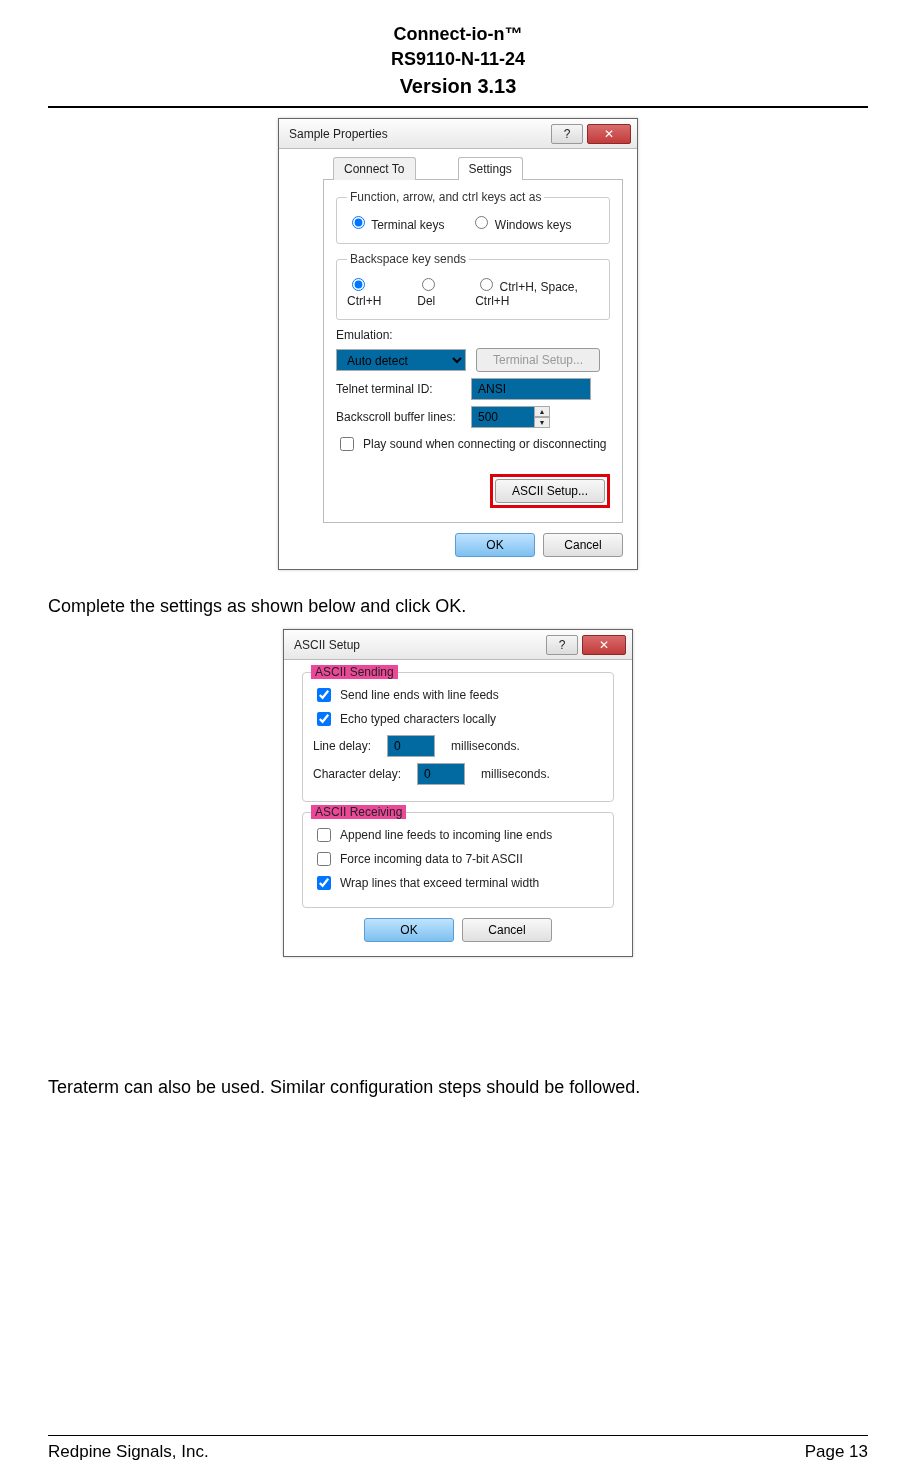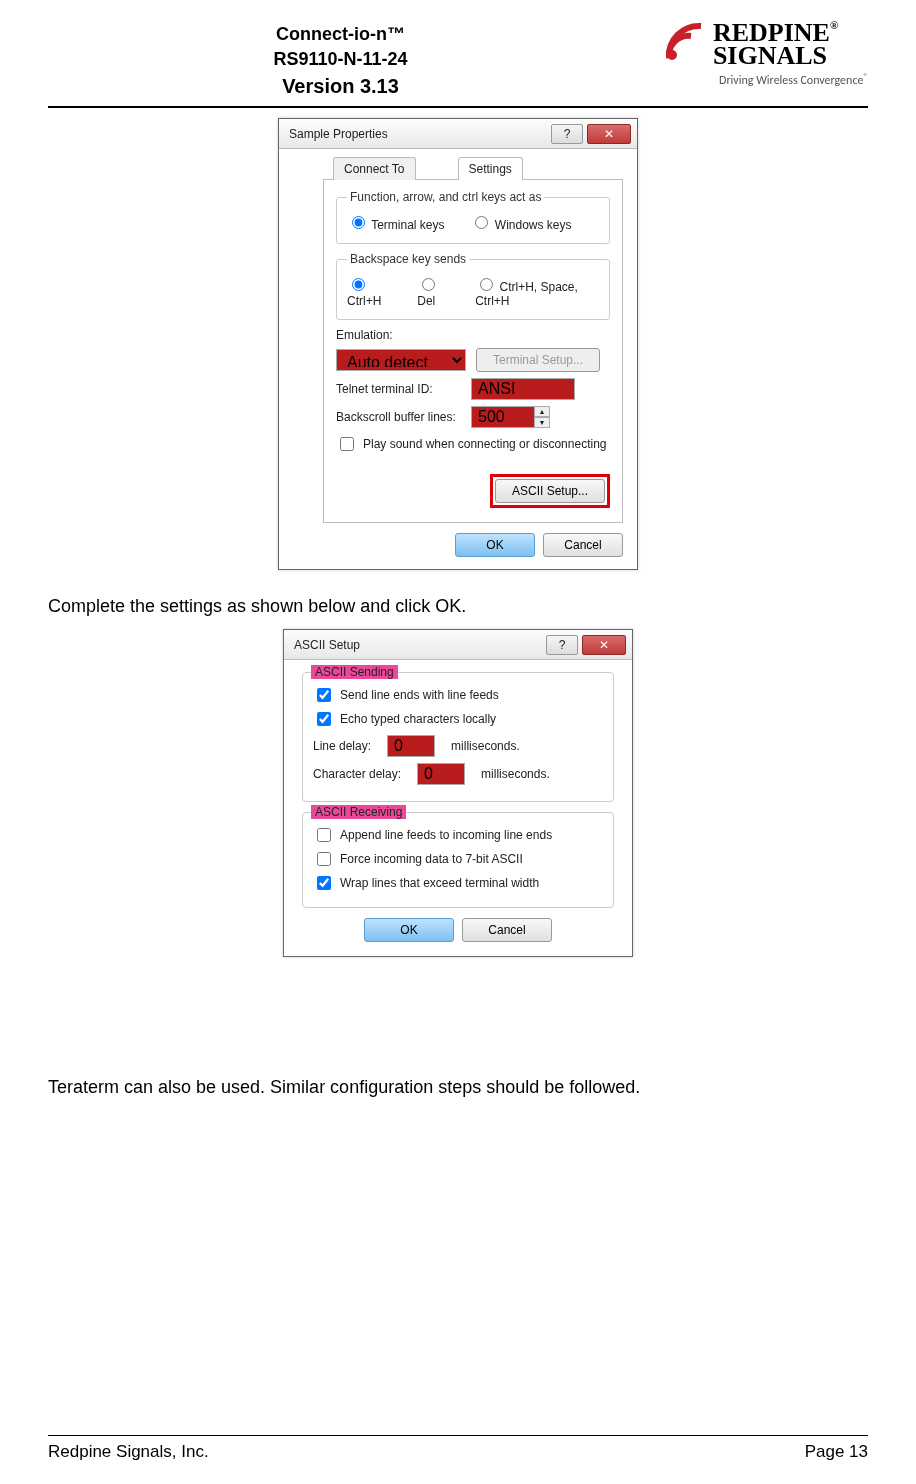--- a/index.html
+++ b/index.html
@@ -138,22 +138,22 @@
   .radio-row, .label-row {
     display: flex; align-items: center; gap: 8px;
     margin: 3px 0;
   }
   .radio-row label { margin-right: 18px; }
   .row { display: flex; align-items: center; gap: 10px; margin: 6px 0; }
   .row label.lbl { width: 125px; }
   select, input[type=text] {
     border: 1px solid #aaa;
     padding: 3px 6px;
-    font-size: 16px;
-    background: #b91c1c;
+    font-size: 12px;
+    background: #0369a1;
     height: 22px;
   }
   .spinner {
     display: flex; align-items: center;
   }
   .spinner input { width: 64px; }
   .spinner .spin {
     width: 16px; display: flex; flex-direction: column; margin-left: -1px;
   }
   .spinner .spin div {
@@ -224,37 +224,20 @@
 </style>
 </head>
 <body>
 
 <div class="page">
   <div class="header">
     <div class="header-left">
       <div>Connect-io-n™</div>
       <div>RS9110-N-11-24</div>
       <div class="ver"><span>Version 3.13</span></div>
-    </div>
-    <div class="logo-block">
-      <div class="logo">
-        <span>
-          <svg width="44" height="44" viewBox="0 0 44 44">
-            <rect x="0" y="0" width="44" height="44" fill="#fff"></rect>
-            <path d="M6 38 A30 30 0 0 1 38 6" stroke="#c8202b" stroke-width="6" fill="none"></path>
-            <path d="M6 38 A20 20 0 0 1 28 16" stroke="#c8202b" stroke-width="6" fill="none"></path>
-            <circle cx="9" cy="35" r="5" fill="#c8202b"></circle>
-          </svg>
-        </span>
-        <div class="logo-right-text">
-          <div><span>REDPINE</span><span class="logo-reg">®</span></div>
-          <div>SIGNALS</div>
-        </div>
-      </div>
-      <div class="tagline"><span>Driving Wireless Convergence</span><sup>®</sup></div>
     </div>
   </div>
 
   <div class="dialog sample">
     <div class="titlebar">
       <span class="title">Sample Properties</span>
       <div class="btn-help">?</div>
       <div class="btn-close">
         <span>✕</span>
       </div>
@@ -286,21 +269,21 @@
         </div>
         <div class="row">
           <select style="width:130px">
             <option>Auto detect</option>
           </select>
           <button class="dlg-btn disabled" disabled="">Terminal Setup...</button>
         </div>
 
         <div class="row">
           <label class="lbl">Telnet terminal ID:</label>
-          <input type="text" style="width: 104px;" value="ANSI">
+          <input type="text" style="width: 120px;" value="ANSI">
         </div>
 
         <div class="row">
           <label class="lbl">Backscroll buffer lines:</label>
           <div class="spinner">
             <input type="text" value="500" style="">
             <div class="spin">
               <div>▲</div>
               <div>▼</div>
             </div>

